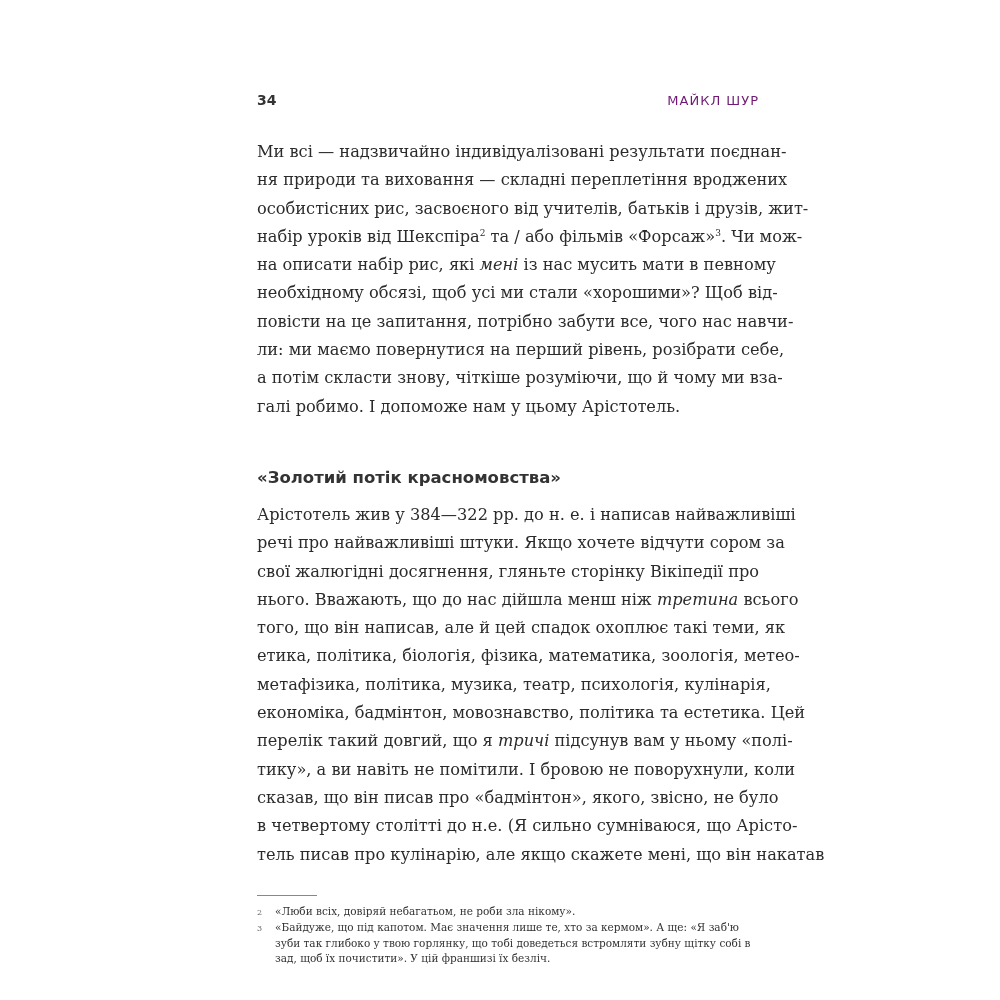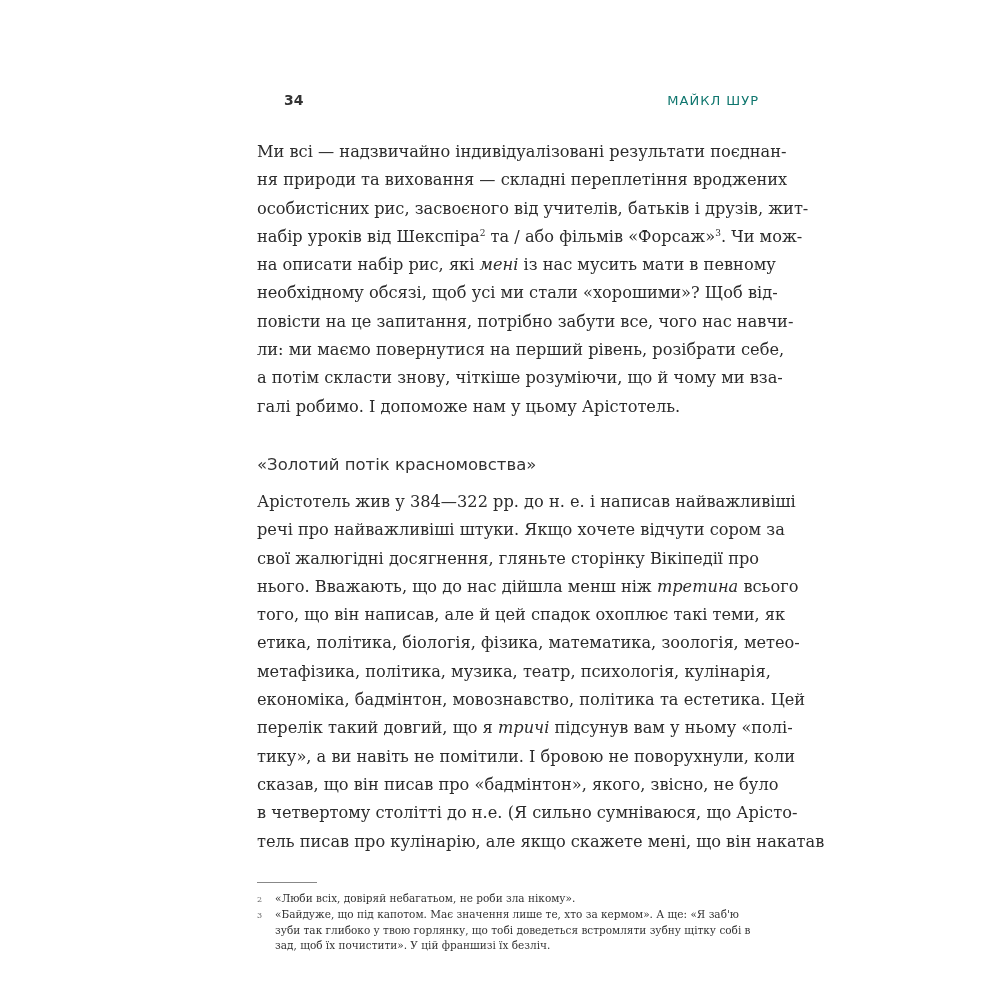--- a/index.html
+++ b/index.html
@@ -6,35 +6,34 @@
     body { width: 1000px; height: 1000px; position: relative; overflow: hidden; }
     .page {
       position: absolute; left: 257px; top: 92px; width: 502px;
       color: #2b2b2b;
       font-family: "DejaVu Serif", "Liberation Serif", serif;
     }
     .running-head {
       display: flex; justify-content: space-between; align-items: baseline;
       height: 24px;
       font-family: "DejaVu Sans", "Liberation Sans", sans-serif;
-      margin-left: 27px;
     }
     .page-number { font-weight: bold; font-size: 14px; color: #333; }
-    .book-author { font-size: 13px; letter-spacing: 1px; color: #0f766e; }
+    .book-author { font-size: 13px; letter-spacing: 1px; color: #701a75; }
     .body-text {
       margin: 22px 0 0 0;
       font-size: 16.2px; line-height: 28.3px;
       text-align: justify; hyphens: manual;
     }
     .body-text .line { display: block; text-align: justify; text-align-last: justify; white-space: nowrap; }
     .body-text .line.last { text-align-last: left; }
     .section-heading {
-      margin: 34px 0 14px 0;
+      margin: 47px 0 14px 0;
       font-family: "DejaVu Sans", "Liberation Sans", sans-serif;
-      font-weight: normal; font-size: 16.5px; color: #333;
+      font-weight: bold; font-size: 16.5px; color: #333;
     }
     sup { font-size: 9px; line-height: 0; vertical-align: super; }
     em { font-style: italic; }
     .footnote-rule { margin-top: 26px; width: 60px; border-top: 1px solid #888; }
     .footnotes { margin-top: 8px; font-size: 10.5px; line-height: 15.5px; color: #333; }
     .footnote { display: flex; }
     .fn-mark { width: 18px; flex: 0 0 18px; font-size: 8px; color: #666; padding-top: 1px; }
     .fn-text { flex: 1; }
   </style>
 </head>

